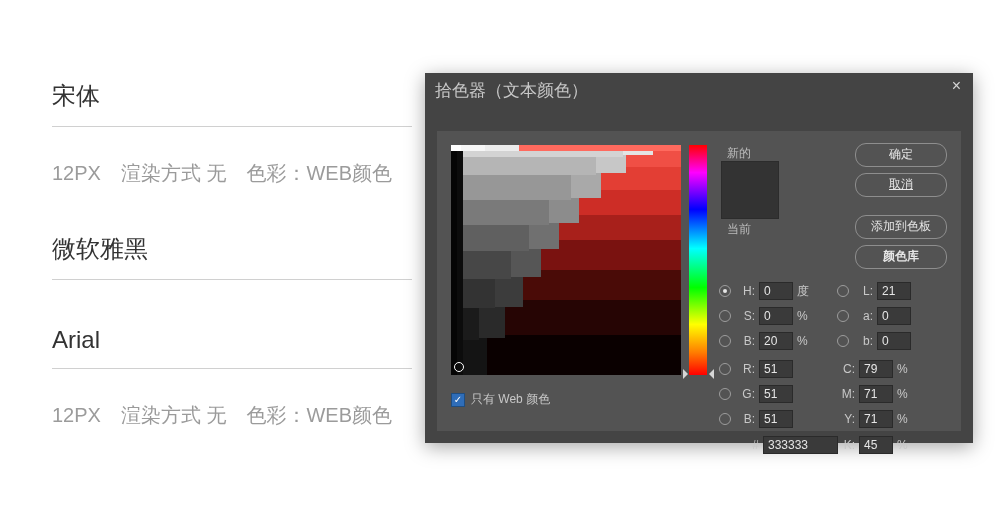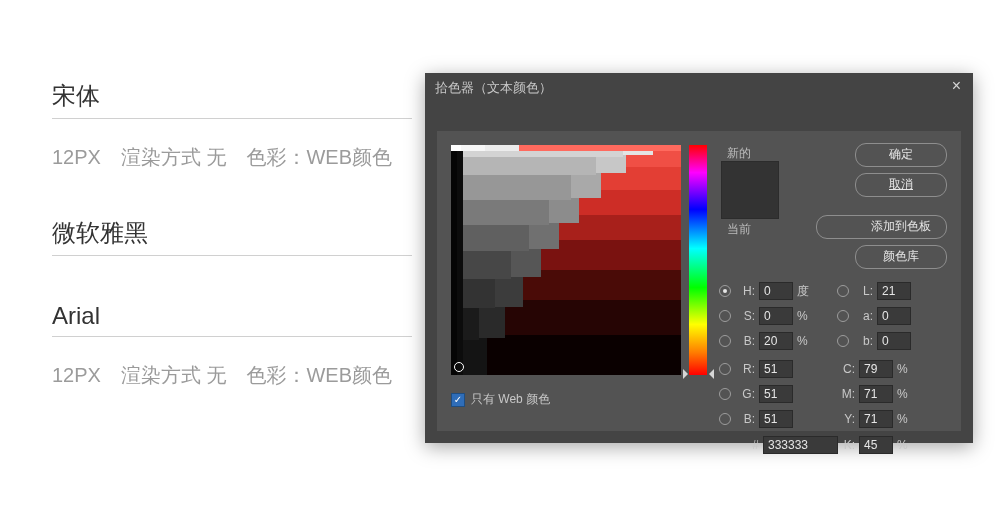--- a/index.html
+++ b/index.html
@@ -18,23 +18,23 @@
     left: 52px;
     top: 80px;
     width: 360px;
     color: #444;
   }
   .spec-block { margin-bottom: 46px; }
   .spec-title {
     font-size: 24px;
     font-weight: 400;
     color: #333;
-    padding-bottom: 6px;
+    padding-bottom: 14px;
     border-bottom: 1px solid #d0d0d0;
-    margin-bottom: 24px;
+    margin-bottom: 32px;
   }
   .spec-line {
     font-size: 20px;
     color: #9b9b9b;
     line-height: 28px;
   }
 
   
   .dialog {
     position: absolute;
@@ -44,21 +44,21 @@
     height: 370px;
     background: #444444;
     box-shadow: 0 4px 18px rgba(0,0,0,0.35);
     color: #d6d6d6;
     font-size: 12px;
   }
   .dialog-title {
     position: absolute;
     left: 10px;
     top: 6px;
-    font-size: 13px;
+    font-size: 17px;
     color: #c8c8c8;
   }
   .dialog-close {
     position: absolute;
     right: 12px;
     top: 4px;
     font-size: 16px;
     color: #d6d6d6;
     cursor: pointer;
   }
@@ -143,22 +143,22 @@
     text-align: center;
     border: 1px solid #8e8e8e;
     border-radius: 11px;
     color: #e6e6e6;
     font-size: 12px;
     cursor: pointer;
     background: transparent;
   }
   .btn-ok { top: 12px; }
   .btn-cancel { top: 42px; text-decoration: underline; }
-  .btn-add { top: 84px; padding-left: 39px; }
-  .btn-lib { top: 114px; }
+  .btn-add { top: 84px; }
+  .btn-lib { top: 114px; font-weight: bold; }
 
   
   .fld {
     position: absolute;
     display: flex;
     align-items: center;
     height: 20px;
   }
   .radio {
     width: 10px; height: 10px;

